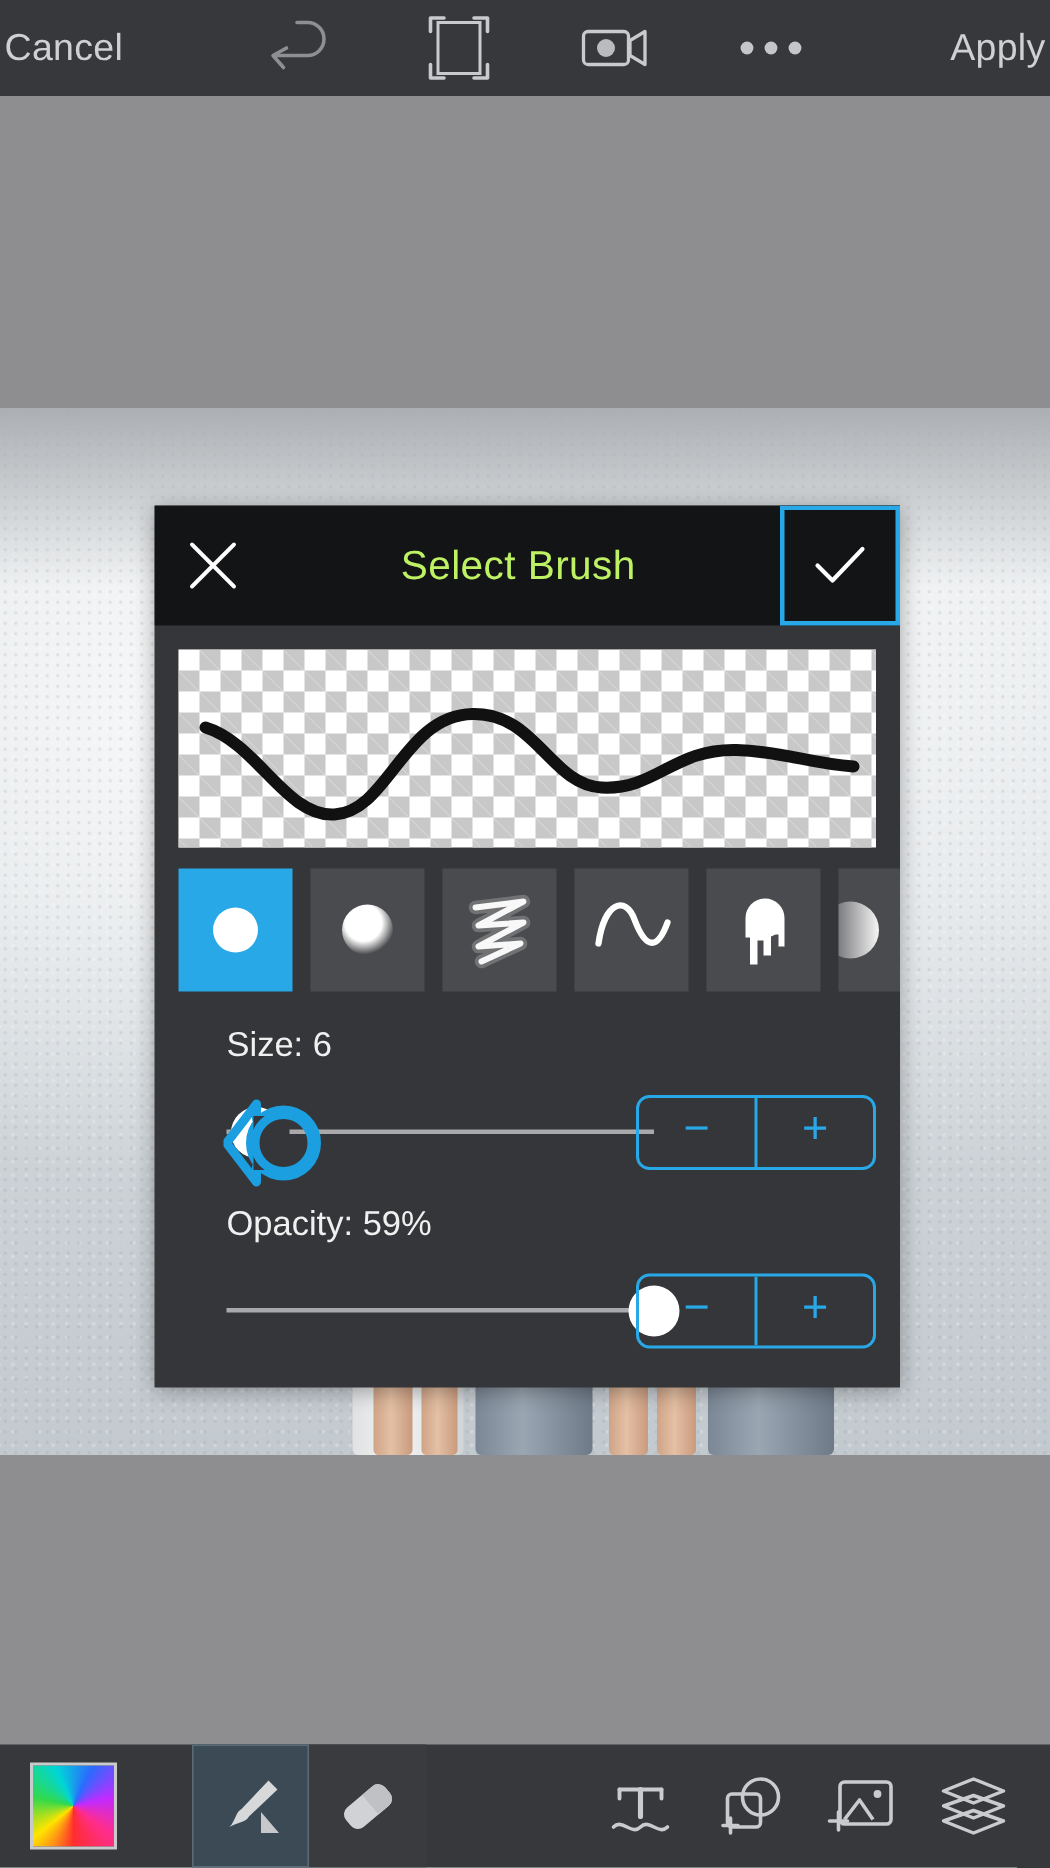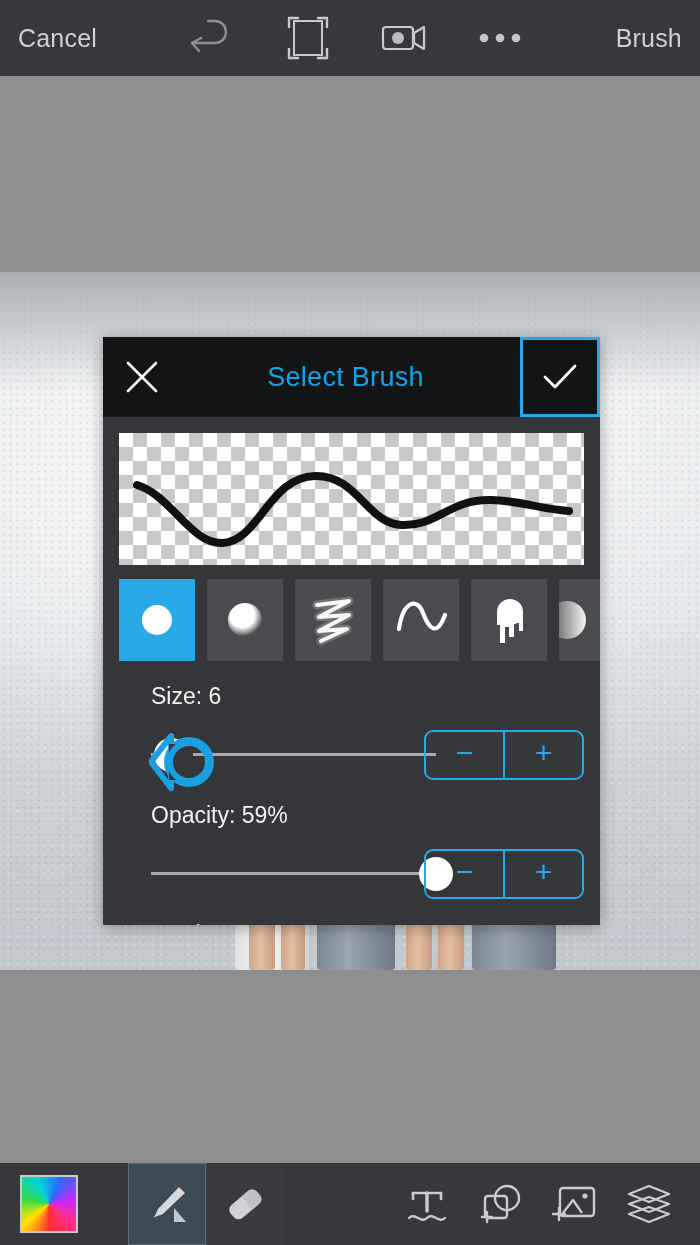--- a/index.html
+++ b/index.html
@@ -9,25 +9,25 @@
   body {
     width: 700px; height: 1245px;
     position: relative; overflow: hidden;
     font-family: "Liberation Sans", sans-serif;
     -webkit-font-smoothing: antialiased;
   }
 
   
   #top-bar {
     position: absolute; left: 0; top: 0;
-    width: 700px; height: 76px;
+    width: 700px; height: 64px;
     background: #37383b;
     display: flex; align-items: center;
     box-sizing: border-box;
-    padding: 0 18px;
+    padding: 0 3px;
     z-index: 20;
     gap: 45px;
   }
   .topbar-text {
     color: #cfd0d2;
     font-size: 25px;
     letter-spacing: .2px;
     white-space: nowrap;
     cursor: default;
   }
@@ -132,21 +132,21 @@
     background: #131416;
     display: flex; align-items: center;
   }
   #close-btn {
     width: 78px; height: 80px;
     display:flex; align-items:center; justify-content:center;
   }
   #dialog-title {
     flex: 1 1 auto;
     text-align: center;
-    color: #0ea5e9;
+    color: #bef264;
     font-size: 27px;
     letter-spacing: .3px;
     margin-left: -10px;
     cursor: default;
   }
   #confirm-btn {
     width: 80px; height: 80px;
     border: 3px solid #29a8e8;
     box-sizing: border-box;
     display:flex; align-items:center; justify-content:center;
@@ -285,21 +285,21 @@
   <div class="top-icon">
     <svg width="48" height="16" viewBox="0 0 48 16">
       <circle cx="8" cy="8" r="4.3" fill="#c4c6c9"></circle>
       <circle cx="24" cy="8" r="4.3" fill="#c4c6c9"></circle>
       <circle cx="40" cy="8" r="4.3" fill="#c4c6c9"></circle>
     </svg>
   </div>
 
   <div class="spacer"></div>
 
-  <div class="topbar-text">Brush</div>
+  <div class="topbar-text">Apply</div>
 </div>
 
 <div id="workspace">
   <div id="photo">
     <div class="wall"></div>
     <div class="grain"></div>
     <div class="topfade"></div>
 
     <div class="legs" style="left:225px; width:170px; height:190px;">
       <div class="limb short" style="left:10px;  width:74px;  height:88px;"></div>

